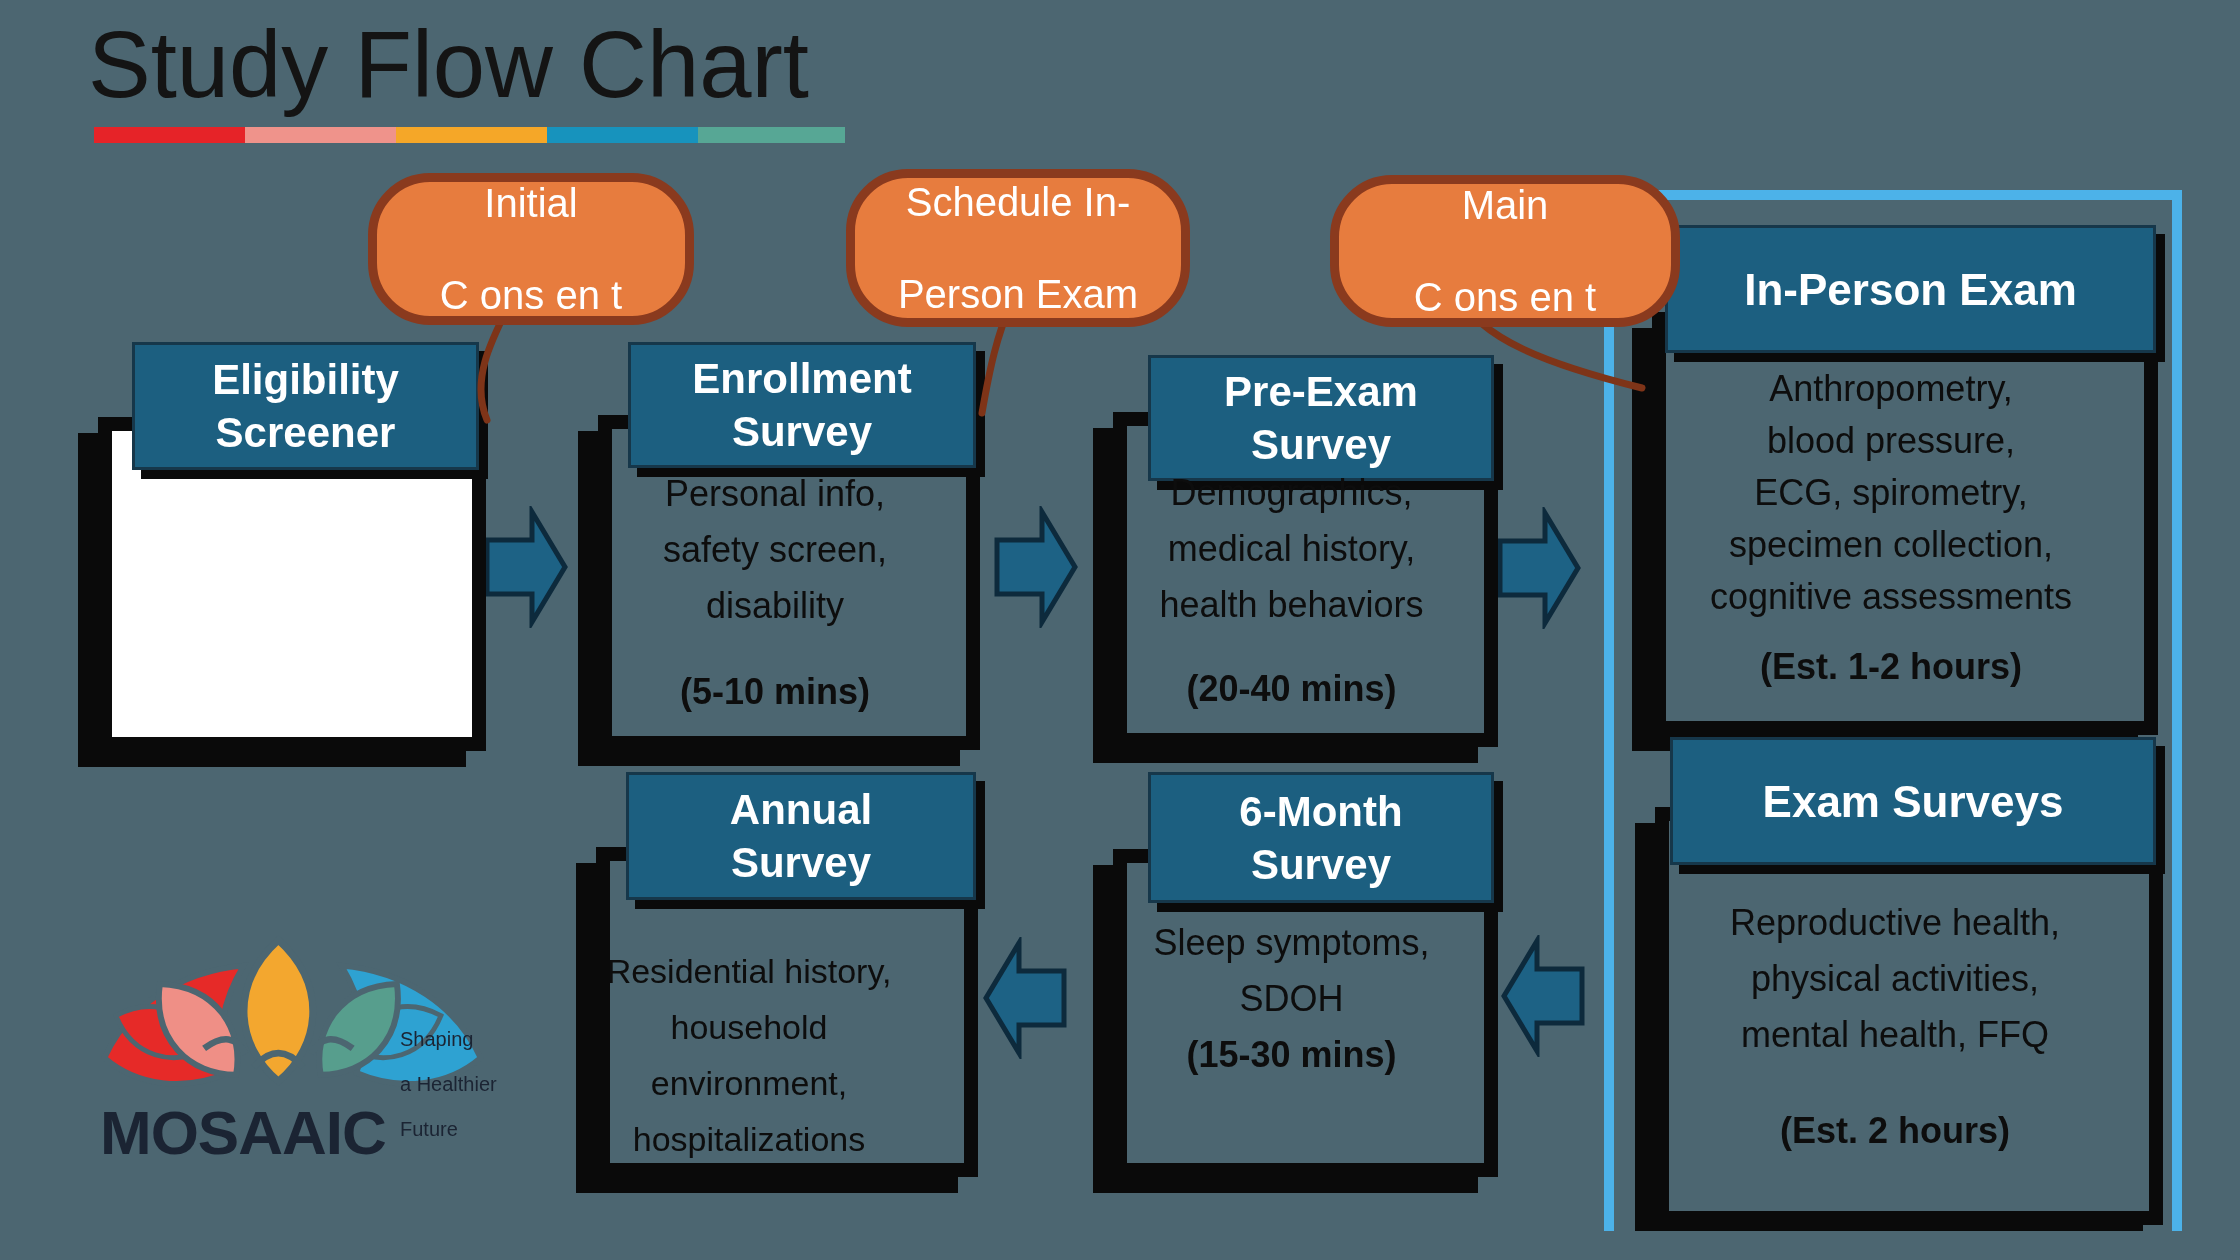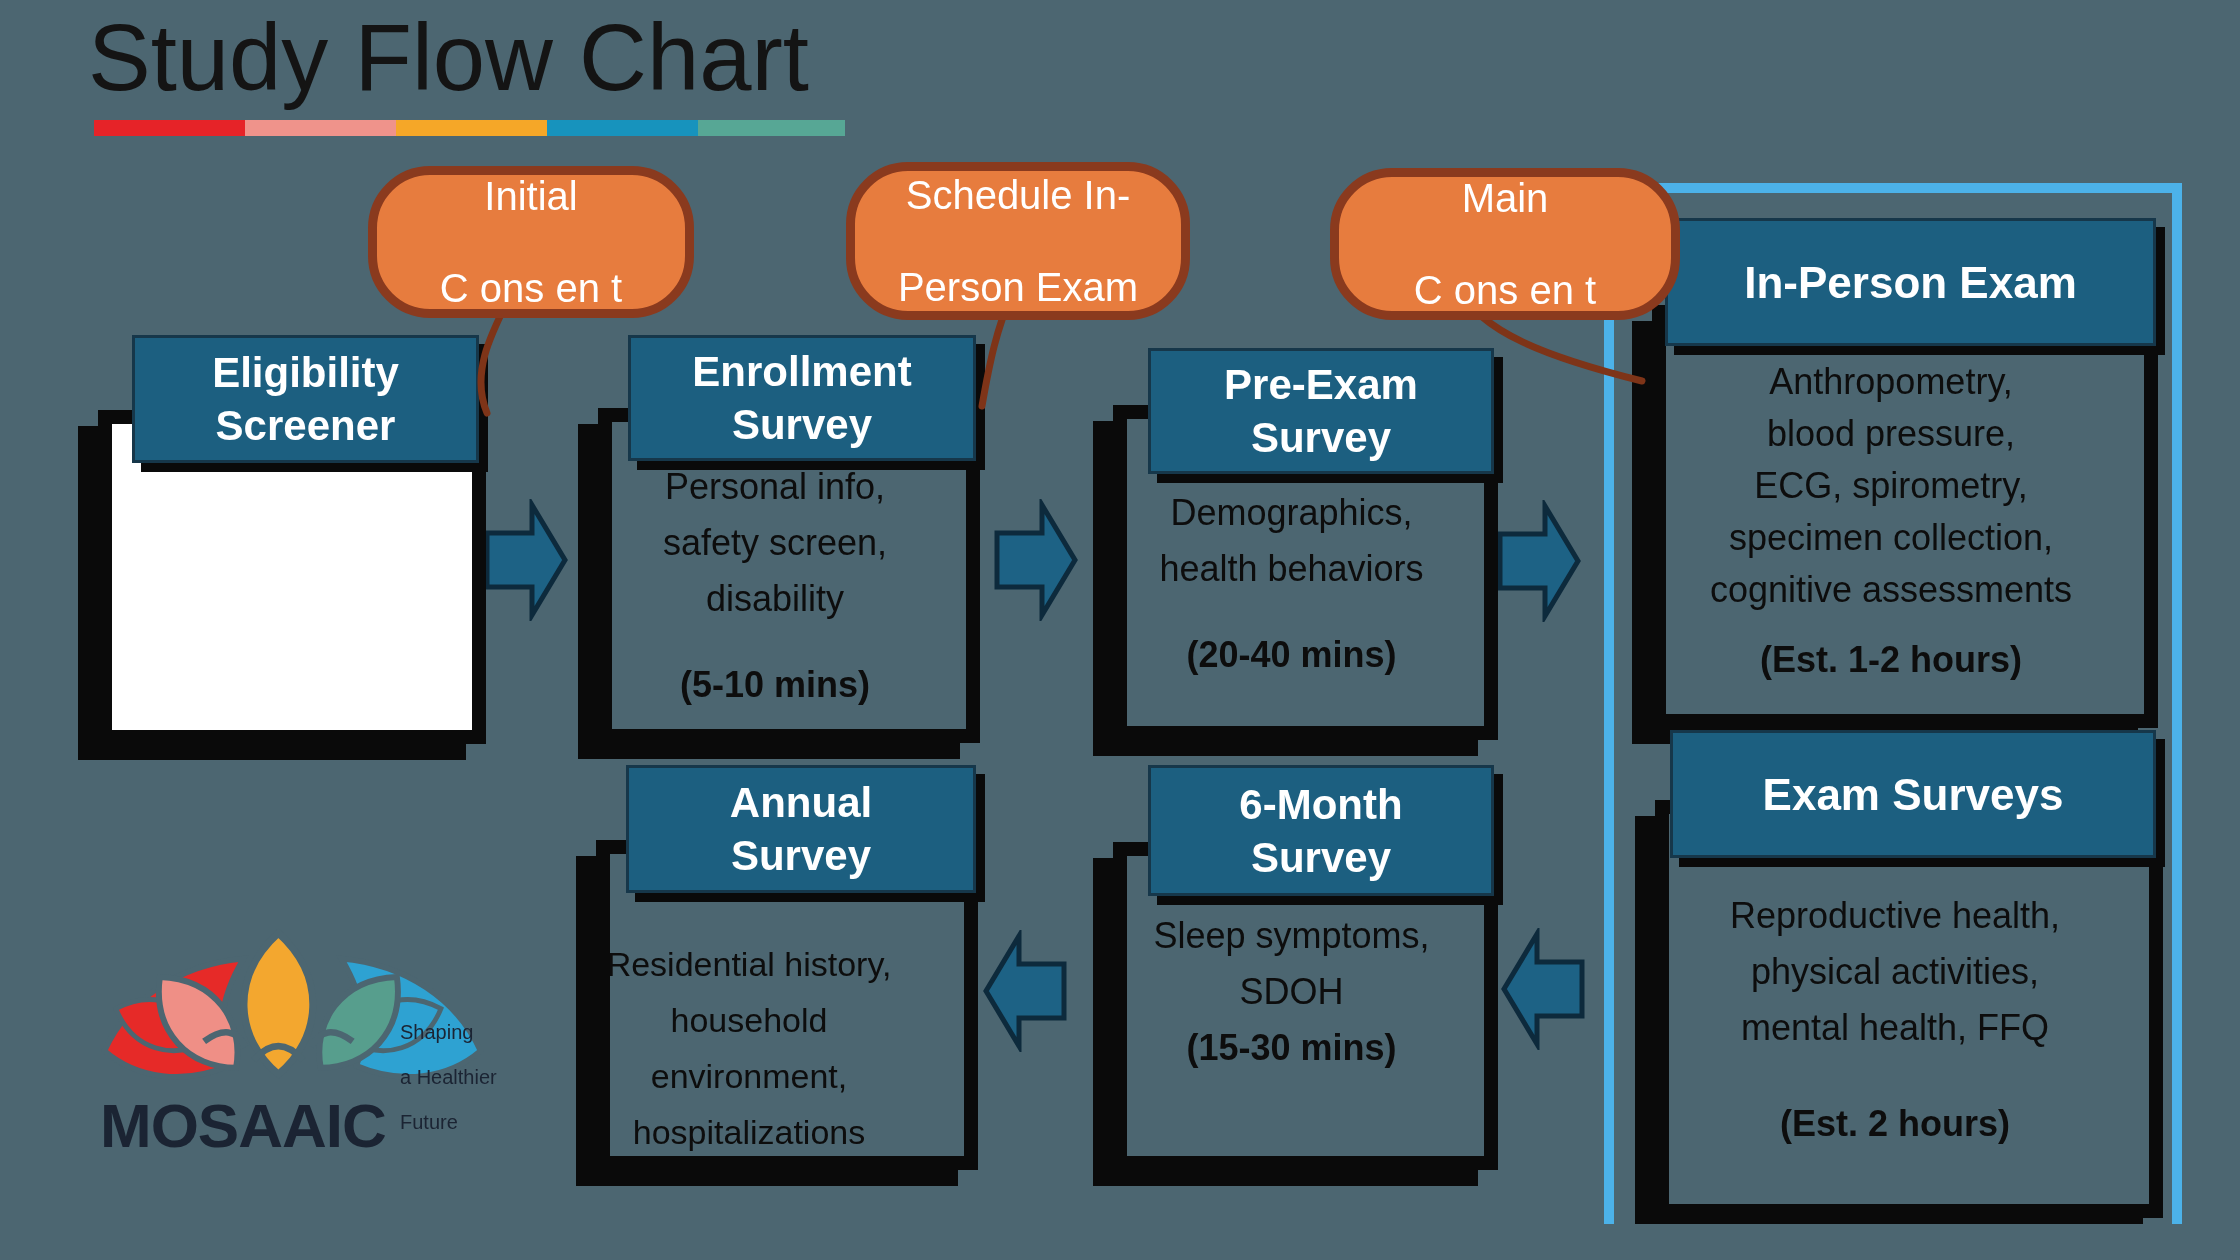--- a/index.html
+++ b/index.html
@@ -1,16 +1,16 @@
 <!DOCTYPE html>
 <html><head>
 <meta charset="utf-8">
 <style>
   html,body{margin:0;padding:0;background:#4c6671;font-family:"Liberation Sans",sans-serif;}
-  #canvas{position:relative;width:2240px;height:1224px;background:#4c6671;overflow:hidden;}
+  #canvas{position:relative;width:2240px;height:1224px;background:#4c6671;overflow:hidden;margin-top:7px;}
 
   
   #page-title{position:absolute;left:88px;top:4px;font-size:94px;font-weight:400;color:#141414;letter-spacing:0;z-index:12;}
   .bar-seg{position:absolute;top:120px;height:16px;width:151px;z-index:12;}
 
   
   .bubble{position:absolute;background:#e77c3e;border:9px solid #8a3a1e;border-radius:62px;
           display:flex;flex-direction:column;align-items:center;justify-content:center;
           color:#ffffff;font-size:40px;line-height:56px;text-align:center;z-index:30;gap:36px;}
 
@@ -96,20 +96,21 @@
     <div class="time">(5-10 mins)</div>
   </div>
 
   <div class="bodybox" style="left:1113px;top:405px;width:357px;height:307px"></div>
   <div class="hdr" style="left:1148px;top:348px;width:340px;height:120px">
     <div>Pre-Exam</div>
     <div>Survey</div>
   </div>
   <div class="content center" style="left:1113px;top:458px;width:357px;height:252px">
     <div>Demographics,</div>
+    <div>medical history,</div>
     <div>health behaviors</div>
     <div class="sp30"></div>
     <div class="time">(20-40 mins)</div>
   </div>
 
   <div class="bodybox" style="left:1652px;top:305px;width:478px;height:395px"></div>
   <div class="hdr" style="left:1665px;top:218px;width:485px;height:122px;font-size:44px">
     <div>In-Person Exam</div>
   </div>
   <div class="content center tight" style="left:1652px;top:345px;width:478px;height:352px">

